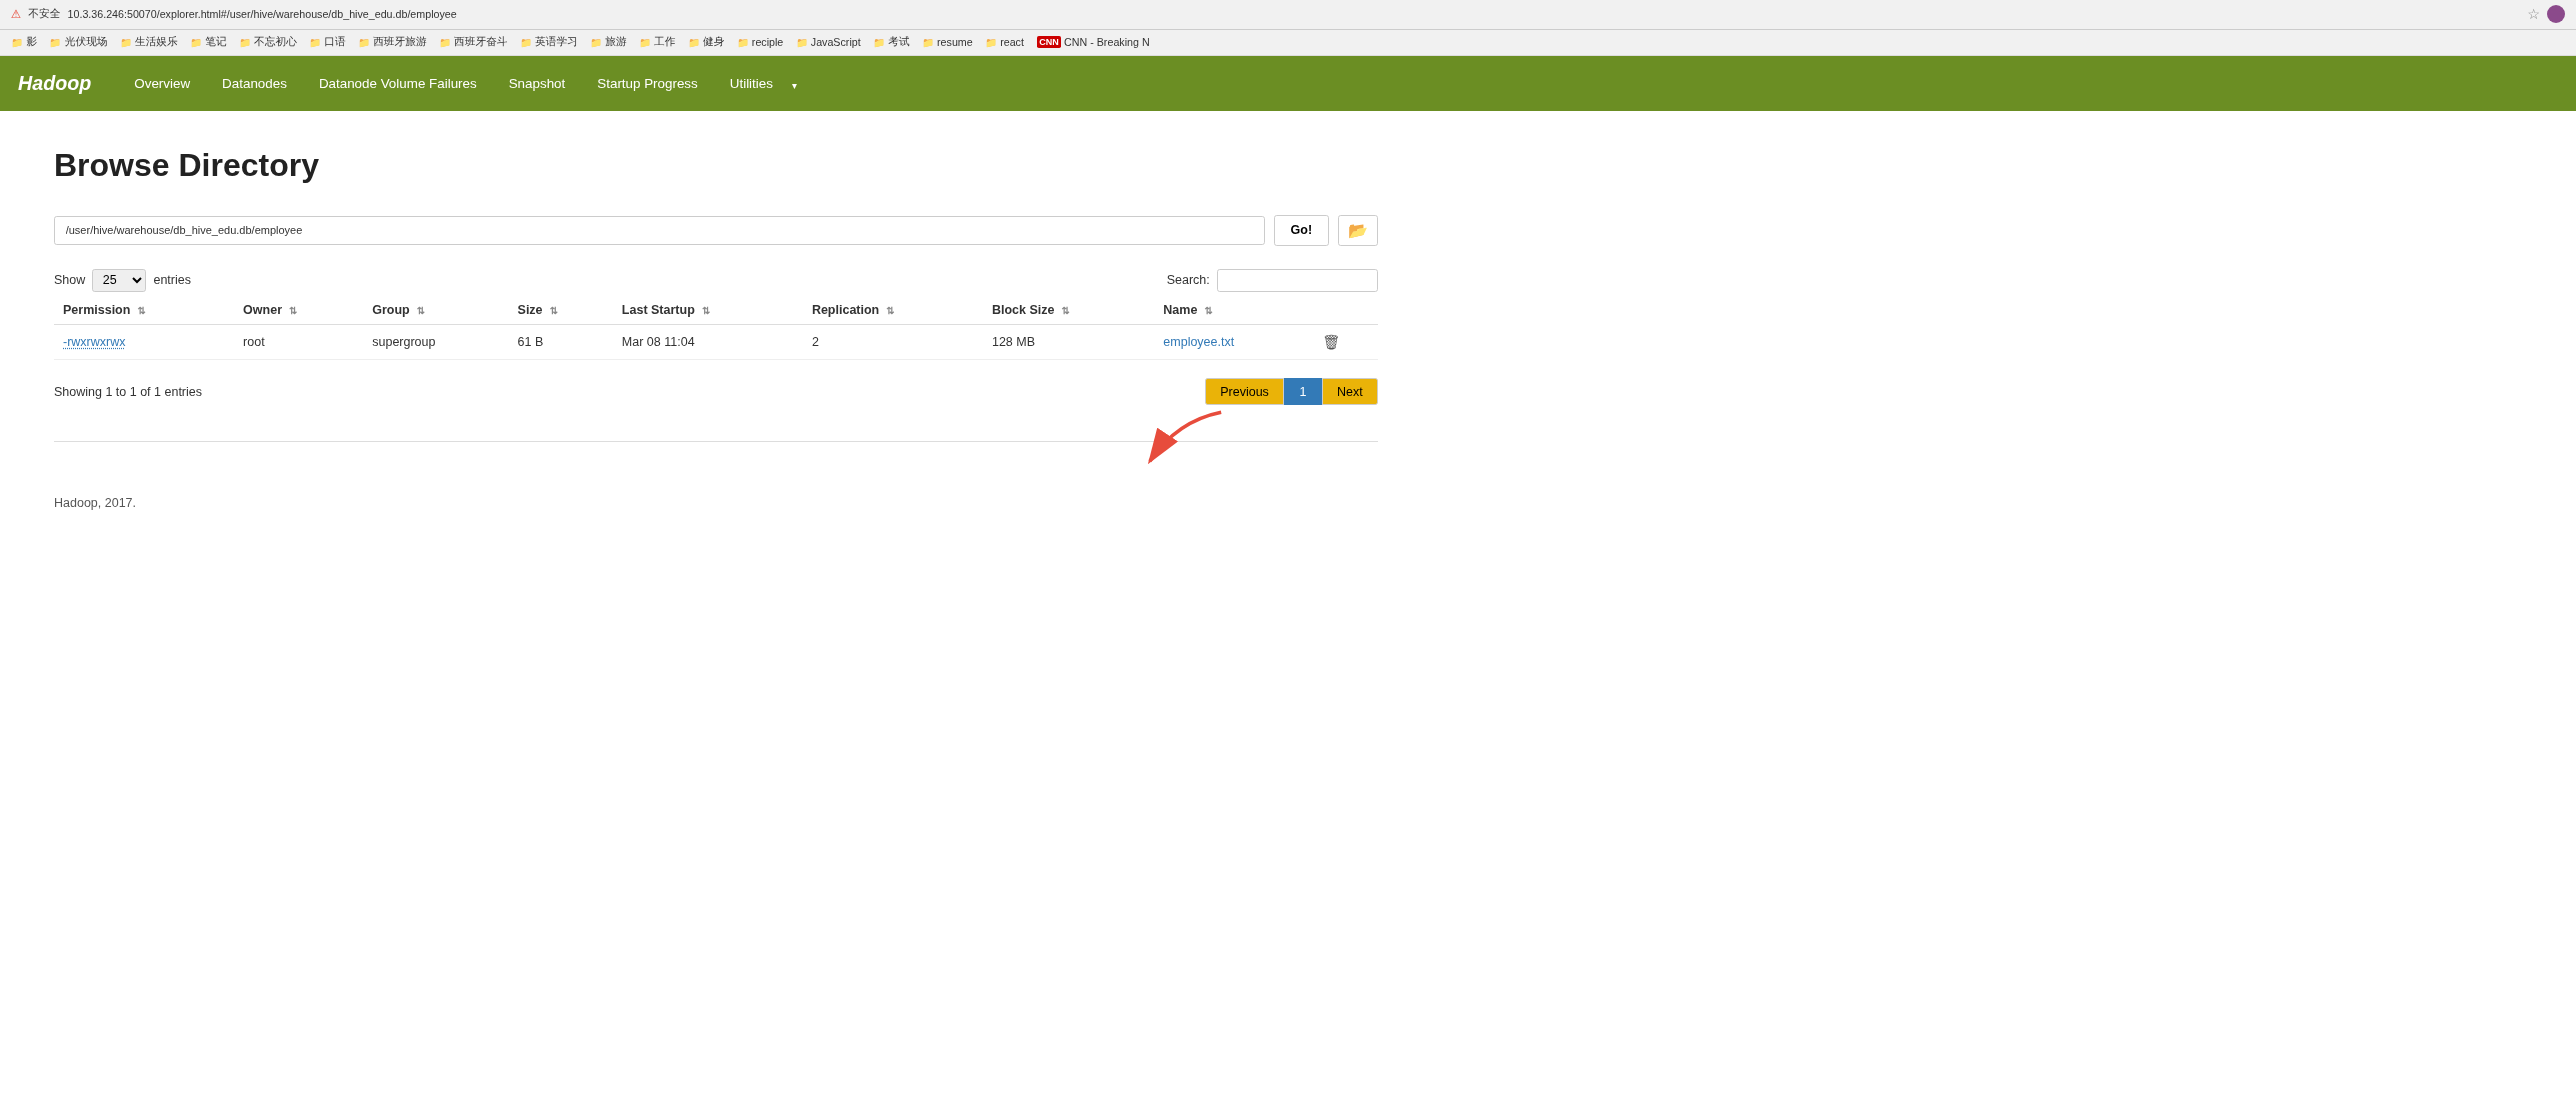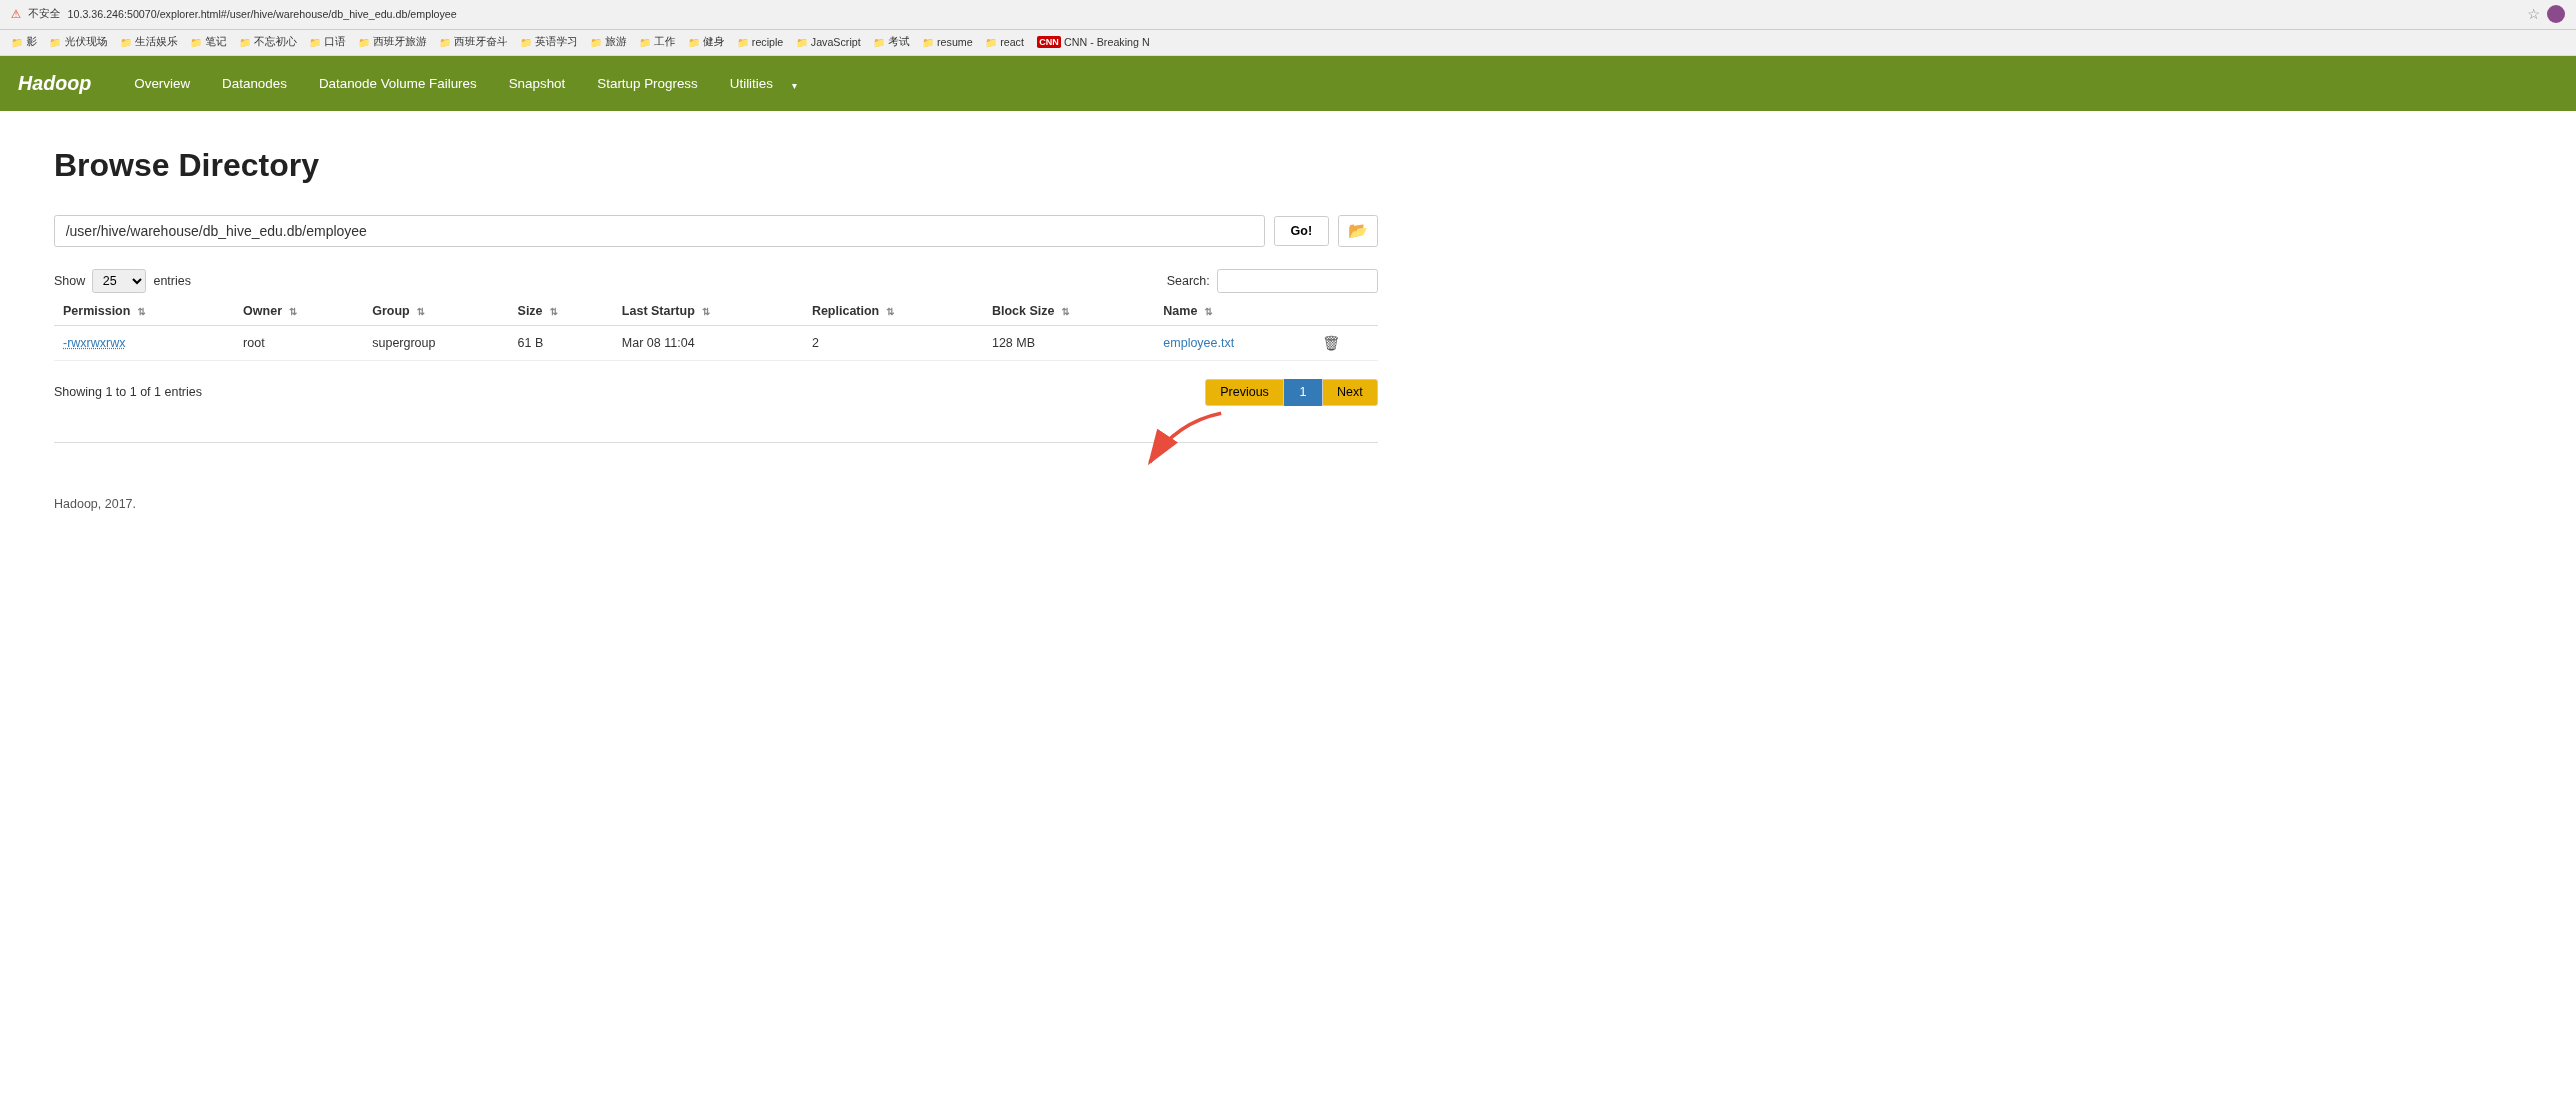--- a/index.html
+++ b/index.html
@@ -85,21 +85,21 @@
       display: flex;
       align-items: center;
       gap: 9px;
       margin-bottom: 22.4px;
     }
     .path-input {
       flex: 1;
       padding: 7.2px 10.7px;
       border: 0.9px solid #ccc;
       border-radius: 2.7px;
-      font-size: 14px;
+      font-size: 11px;
       color: #333;
     }
     .go-btn {
       padding: 7.2px 16px;
       background: #fff;
       border: 0.9px solid #ccc;
       border-radius: 2.7px;
       cursor: pointer;
       font-size: 12.5px;
       font-weight: bold;

